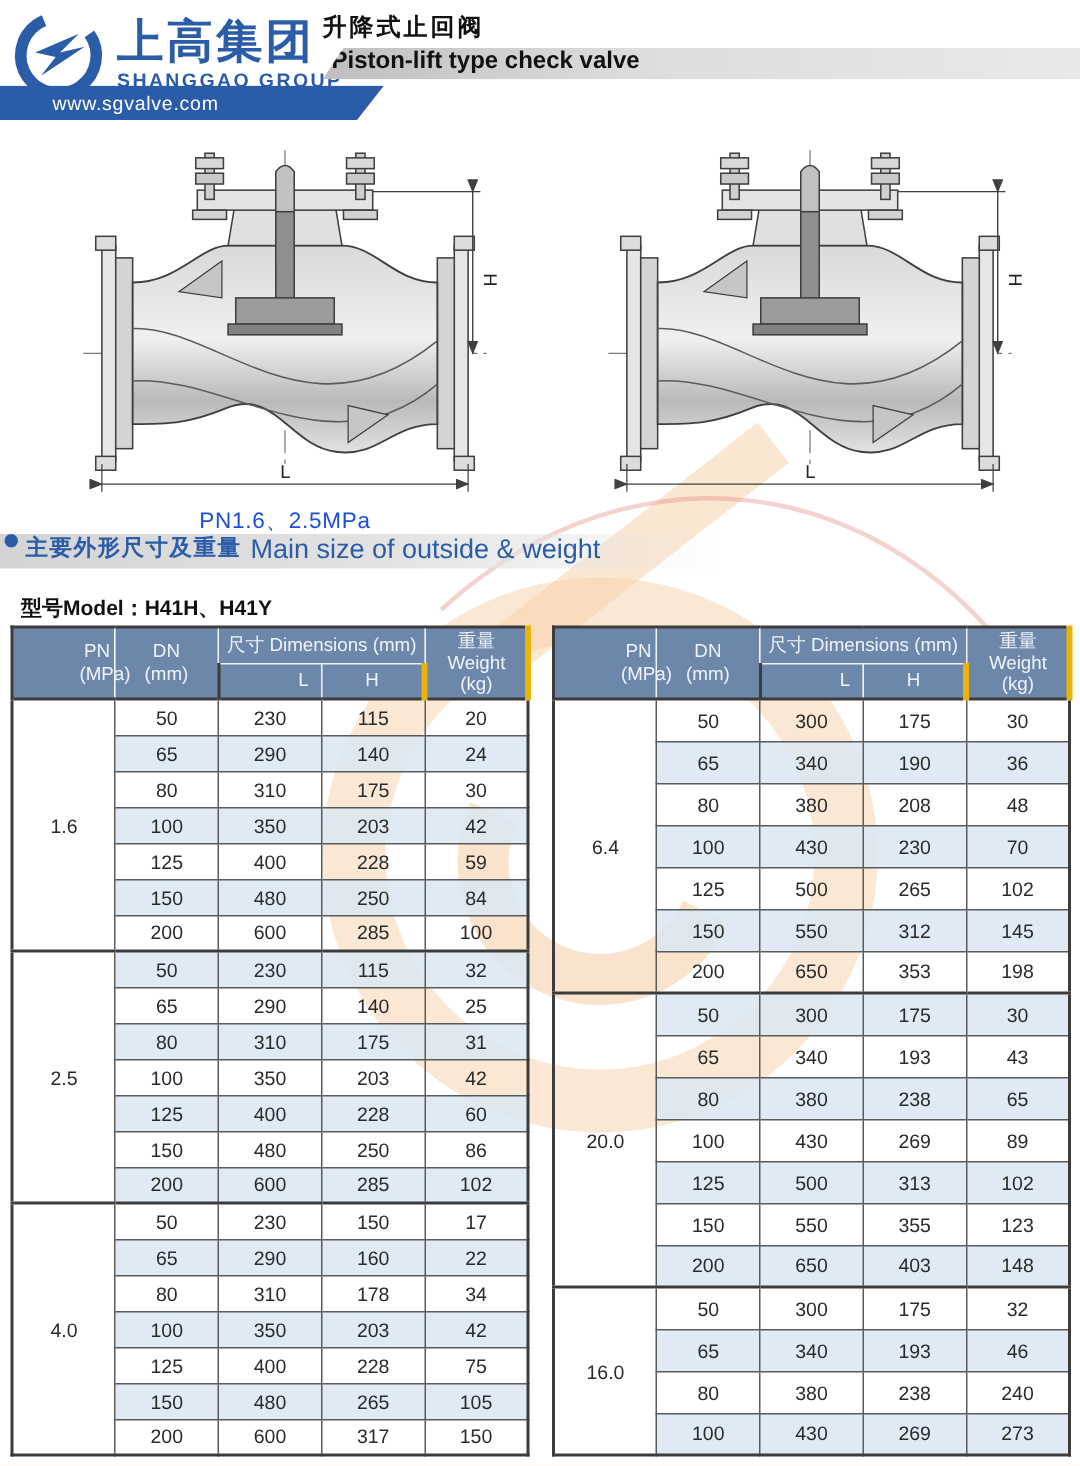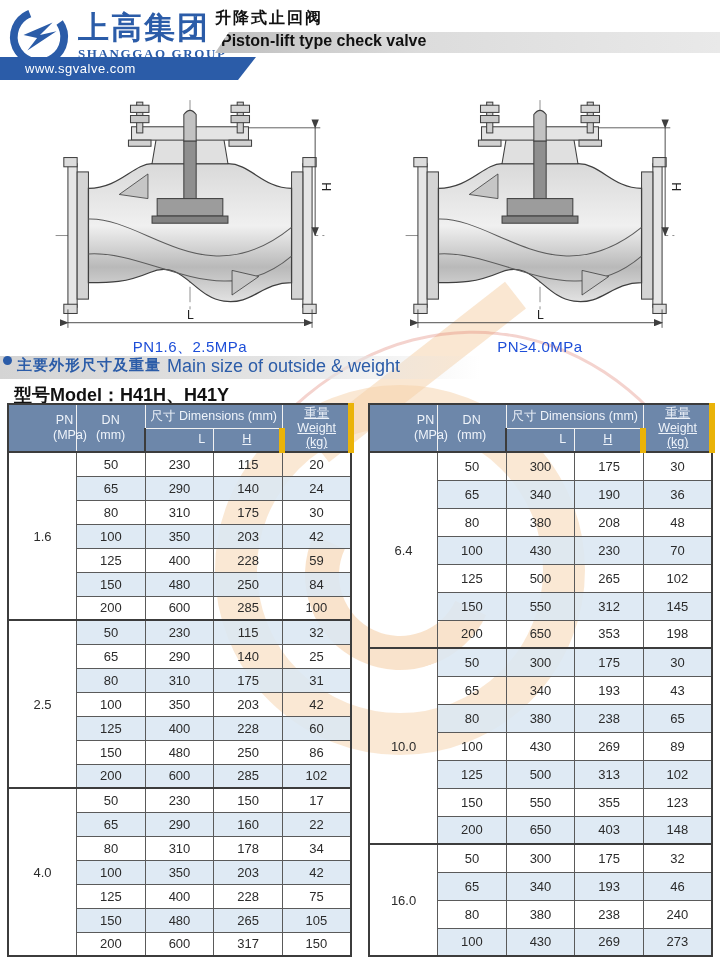--- a/index.html
+++ b/index.html
@@ -32,32 +32,32 @@
   .wm-pink {
     left:170px; top:330px; width:580px; height:720px; border-radius:50%;
     border:3px solid transparent;
     border-top-color:rgba(224,130,115,0.35);
     transform:rotate(6deg);
   }
   .content { position:relative; z-index:1; }
 
   
   .hdr { position:relative; height:82px; }
-  .logo-block { position:absolute; left:8px; top:6px; display:flex; align-items:flex-start;font-family:Liberation Serif, serif; }
+  .logo-block { position:absolute; left:8px; top:6px; display:flex; align-items:flex-start; }
   .logo-mark { width:62px; height:62px; }
   .brand-text { margin-left:8px; padding-top:6px; }
   .brand-cn { font-size:31px; font-weight:bold; color:var(--brand); letter-spacing:2px; line-height:1.05; }
   .brand-en { font-size:13px; font-weight:bold; color:var(--brand); letter-spacing:1.6px; margin-top:1px; }
   .site-band {
     position:absolute; left:0; top:57px; width:256px; height:23px;
     background:var(--brand);
     clip-path:polygon(0 0,100% 0,calc(100% - 18px) 100%,0 100%);
     display:flex; align-items:center;
   }
-  .site-url { color:#fff; font-size:13px; padding-left:25px; letter-spacing:0.5px; }
+  .site-url { color:#fff; font-size:13px; padding-left:35px; letter-spacing:0.5px; }
   .title-block { position:absolute; left:215px; top:8px; width:505px; }
   .title-cn { font-size:16px; font-weight:bold; color:#111; letter-spacing:2px; }
   .title-band {
     margin-top:3px; height:21px; width:505px;
     background:linear-gradient(to right,#bfbfbf,#dcdcdc 40%,#e9e9e9);
     clip-path:polygon(14px 0,100% 0,100% 100%,0 100%);
     display:flex; align-items:flex-start;
   }
   .title-en { font-size:16px; font-weight:bold; color:#111; padding-left:6px; }
 
@@ -70,35 +70,35 @@
   
   .section-header {
     margin-top:12px; height:23px; display:flex; align-items:flex-start;
     background:linear-gradient(to right,#d4d4d4,#e3e3e3 55%,rgba(243,243,243,0)) ;
     background-size:480px 100%; background-repeat:no-repeat;
     padding-left:3px;
   }
   .bullet { width:9px; height:9px; border-radius:50%; background:var(--brand); display:inline-block; margin-right:5px; flex:0 0 auto; }
   .sec-cn { font-size:15px; font-weight:bold; color:var(--brand); letter-spacing:1px; }
   .sec-en { font-size:18px; color:var(--brand); margin-left:6px; }
-  .model-line { padding:4px 0 0 14px; font-size:18px; font-weight:bold; color:#111; height:22px; }
+  .model-line { padding:4px 0 0 14px; font-size:14px; font-weight:bold; color:#111; height:22px;margin-top:14px; }
 
   
   .tables { display:flex; justify-content:space-between; padding:2px 5px 0 7px; }
   table { border-collapse:collapse; width:347px; table-layout:fixed; background:transparent; }
   table, th, td { border:1px solid #5a5a5a; }
   table { border:2px solid #3c3c3c; }
   thead th {
     background:var(--thead); color:#eef3fa; font-weight:normal;
     font-size:12.5px; line-height:1.18; border:1px solid #f2f2f2;
     height:24px; text-align:center; vertical-align:middle;
   }
   thead tr:first-child th { border-top:2px solid #3c3c3c; }
   thead th:first-child { border-left:2px solid #3c3c3c;padding-left:44px; }
-  thead th:last-child { border-right:6px solid #eab308;text-decoration:underline; }
+  thead th:last-child { border-right:4px solid #eab308; }
   tbody td { font-size:13px; color:#2b2b2b; text-align:center; vertical-align:middle; background:transparent; }
   .t-left tbody td { height:24px; }
   .t-right tbody td { height:28px; }
   tbody tr.alt td { background:rgba(219,231,242,0.88); }
   tbody td.pn-cell { background:transparent !important; font-size:13px; }
   tbody tr.group-start td { border-top:2px solid #3c3c3c; }
   tbody tr:first-child td { border-top:2px solid #3c3c3c; }
 </style>
 </head>
 <body>
@@ -253,21 +253,20 @@
           <rect x="103" y="100" width="64" height="17" fill="#9c9c9c" stroke="#3f3f3f"></rect>
           <rect x="98" y="117" width="74" height="7" fill="#828282" stroke="#3f3f3f"></rect>
           <line x1="192" y1="31" x2="262" y2="31" stroke="#3f3f3f" stroke-width="0.8"></line>
           <line x1="257" y1="31" x2="257" y2="136" stroke="#3f3f3f" stroke-width="0.9" marker-start="url(#ar2)" marker-end="url(#ar2)"></line>
           <text x="268" y="80" font-size="12" fill="#222" transform="rotate(90 264,80)">H</text>
           <line x1="16" y1="208" x2="16" y2="226" stroke="#3f3f3f" stroke-width="0.8"></line>
           <line x1="254" y1="208" x2="254" y2="226" stroke="#3f3f3f" stroke-width="0.8"></line>
           <line x1="16" y1="221" x2="254" y2="221" stroke="#3f3f3f" stroke-width="0.9" marker-start="url(#ar2)" marker-end="url(#ar2)"></line>
           <text x="132" y="217" font-size="12" fill="#222">L</text>
         </svg>
-        <figcaption class="drawing-caption">PN≥4.0MPa</figcaption>
       </figure>
 
     </section>
 
     <div class="section-header">
       <span class="bullet"></span>
       <span class="sec-cn">主要外形尺寸及重量</span>
       <span class="sec-en">Main size of outside &amp; weight</span>
     </div>
     <div class="model-line">
@@ -493,21 +492,21 @@
               <td>312</td>
               <td>145</td>
             </tr>
             <tr>
               <td>200</td>
               <td>650</td>
               <td>353</td>
               <td>198</td>
             </tr>
             <tr class="alt group-start">
-              <td rowspan="7" class="pn-cell">10.0</td>
+              <td rowspan="7" class="pn-cell">20.0</td>
               <td>50</td>
               <td>300</td>
               <td>175</td>
               <td>30</td>
             </tr>
             <tr>
               <td>65</td>
               <td>340</td>
               <td>193</td>
               <td>43</td>

